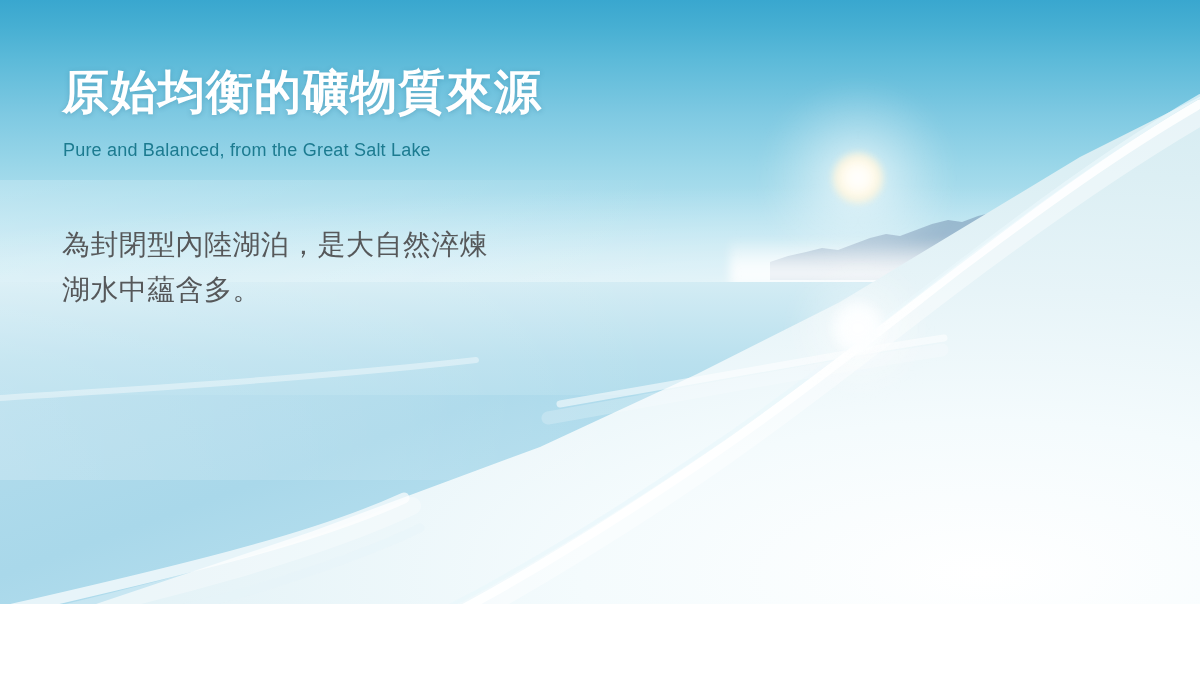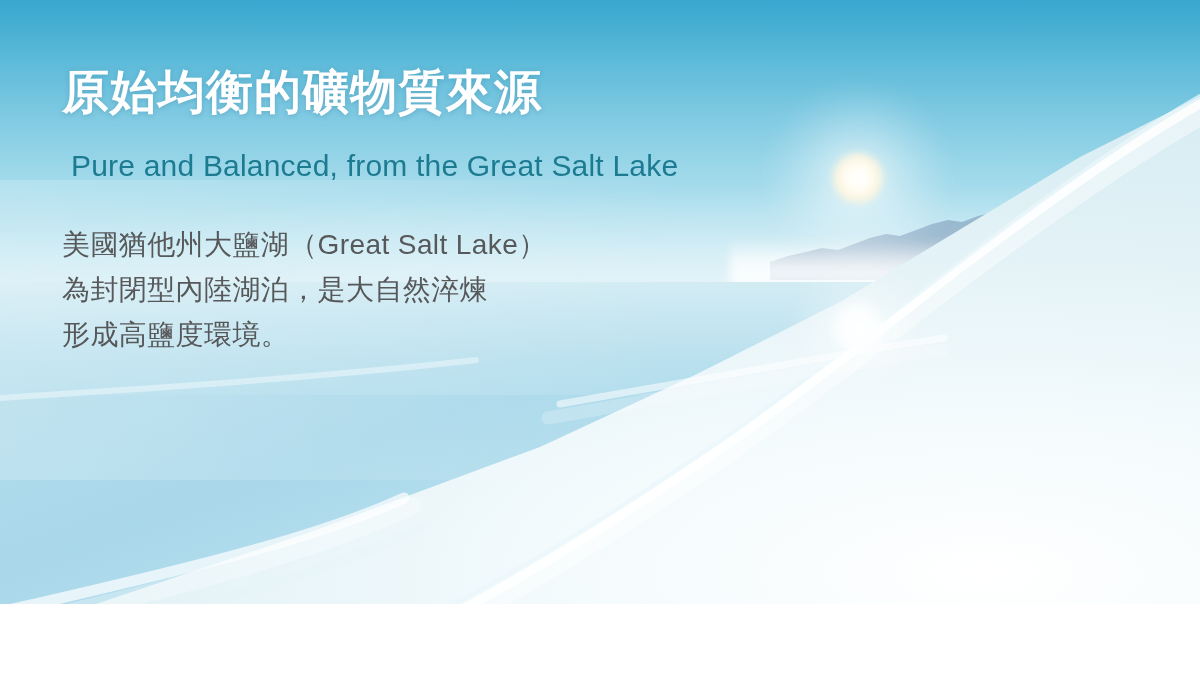--- a/index.html
+++ b/index.html
@@ -239,22 +239,22 @@
     color: #ffffff;
     letter-spacing: 1px;
     text-shadow: 0 1px 5px rgba(40,110,140,0.30);
     white-space: nowrap;
   }
 
   .subhead {
     position: absolute;
     top: 139px;
     left: 1px;
-    margin: 8px;
-    font-size: 30px;
+    margin: 0;
+    font-size: 18px;
     font-weight: 400;
     line-height: 1.25;
     color: #1c7b90;
     letter-spacing: 0.2px;
     white-space: nowrap;
   }
 
   .body-copy {
     position: absolute;
     top: 222px;
@@ -322,19 +322,18 @@
 
   <div class="text-wash"></div>
 
   <div class="content">
 
     <h1 class="headline">原始均衡的礦物質來源</h1>
 
     <p class="subhead">Pure and Balanced, from the Great Salt Lake</p>
 
     <p class="body-copy">
-      <span class="line">美國猶他州大鹽湖（Great Salt Lake）</span>
       <span class="line">為封閉型內陸湖泊，是大自然淬煉</span>
-      <span class="line">形成高鹽度環境。</span>
+      <span class="line">湖水中蘊含多。</span>
     </p>
 
   </div>
 </div>
 
 </body></html>

